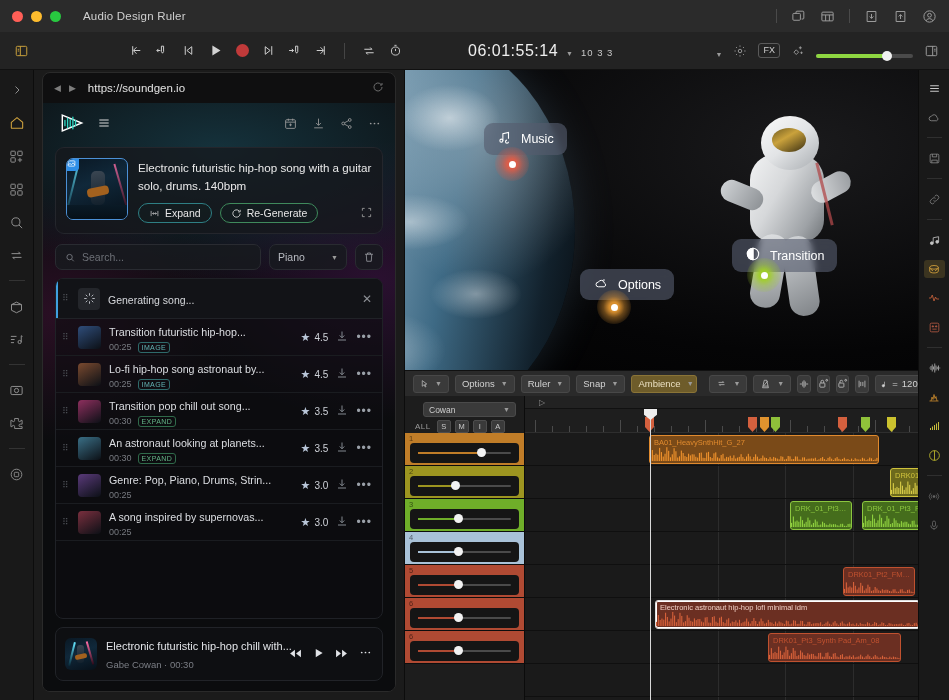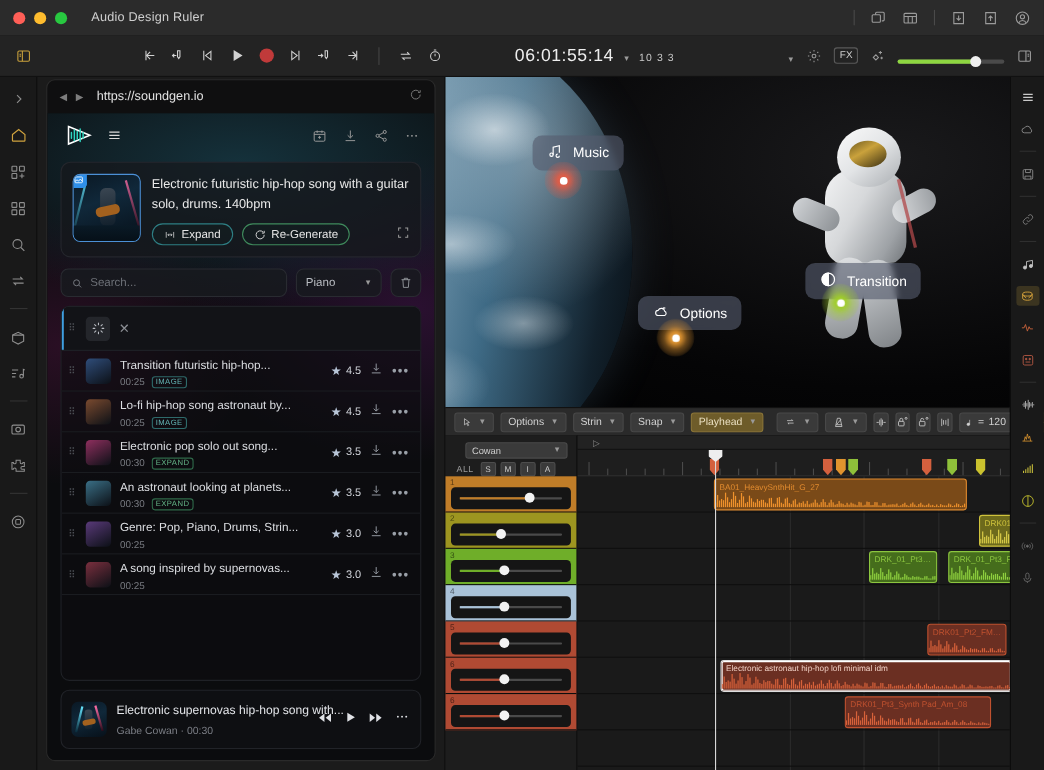--- a/index.html
+++ b/index.html
@@ -687,20 +687,24 @@
           </div>
 
           <div class="tracklist">
             <div class="gen-row">
               <span class="grip">⠿</span>
               <span class="gen-thumb">
                 <svg width="13" height="13" viewBox="0 0 24 24" fill="none" stroke="#b9bcc2" stroke-width="1.8" stroke-linecap="round">
                     <path d="M12 3v3M12 18v3M3 12h3M18 12h3M5.6 5.6l2.1 2.1M16.3 16.3l2.1 2.1M18.4 5.6l-2.1 2.1M7.7 16.3l-2.1 2.1"></path>
                   </svg>
               </span>
+              <span class="gen-main">
+                <span class="gen-label">Generating song...</span>
+                <span class="prog-track"><span class="prog-fill" style="width: 52%;"></span></span>
+              </span>
               <span class="close-x">✕</span>
             </div>
             <div id="tracks-container">
                 <div class="trow">
                   <span class="grip">⠿</span>
                   <span class="trow-thumb" style="background:linear-gradient(150deg,#2f4d7a,#0c1016)"></span>
                   <span class="trow-main"><span class="trow-title">Transition futuristic hip-hop...</span><span class="trow-sub">
                       <span class="trow-dur">00:25</span>
                       <span class="tag">IMAGE</span>
                     </span></span>
@@ -725,21 +729,21 @@
                     <span>4.5</span>
                   </span>
                   <span class="trow-ic"><svg width="12" height="12" viewBox="0 0 24 24" fill="none" stroke="currentColor" stroke-width="1.7">
                       <path d="M12 3v12M7.5 11l4.5 4.5L16.5 11M4 20h16"></path>
                     </svg></span>
                   <span class="trow-dots">•••</span>
                 </div>
                 <div class="trow">
                   <span class="grip">⠿</span>
                   <span class="trow-thumb" style="background:linear-gradient(150deg,#8e2f5e,#0c1016)"></span>
-                  <span class="trow-main"><span class="trow-title">Electronic pop solo out song...</span><span class="trow-sub">
+                  <span class="trow-main"><span class="trow-title">Transition pop chill out song...</span><span class="trow-sub">
                       <span class="trow-dur">00:30</span>
                       <span class="tag expand">EXPAND</span>
                     </span></span>
                   <span class="trow-rate">
                     <span class="star">★</span>
                     <span>3.5</span>
                   </span>
                   <span class="trow-ic"><svg width="12" height="12" viewBox="0 0 24 24" fill="none" stroke="currentColor" stroke-width="1.7">
                       <path d="M12 3v12M7.5 11l4.5 4.5L16.5 11M4 20h16"></path>
                     </svg></span>
@@ -799,21 +803,21 @@
             <span class="player-row">
               <span class="player-thumb" style="background:linear-gradient(160deg,#0a1824,#10283a 45%,#071019)">
                 <span style="display:block;position:relative;width:100%;height:100%">
                   <span style="position:absolute;left:6px;top:4px;width:2px;height:24px;background:linear-gradient(#66e6ff,#0a2a3a);transform:rotate(14deg)"></span>
                   <span style="position:absolute;right:6px;top:3px;width:2px;height:24px;background:linear-gradient(#ff6ea8,#2a0a18);transform:rotate(-16deg)"></span>
                   <span style="position:absolute;left:12px;top:7px;width:7px;height:18px;background:linear-gradient(170deg,#3a4652,#12202c);border-radius:3px"></span>
                   <span style="position:absolute;left:10px;top:16px;width:12px;height:5px;background:#a3611e;border-radius:2px;transform:rotate(-12deg)"></span>
                 </span>
               </span>
               <span class="player-main">
-                <span class="player-title">Electronic supernovas hip-hop song with...</span>
+                <span class="player-title">Electronic futuristic hip-hop chill with...</span>
                 <span class="player-sub">
                   <span>Gabe Cowan</span>
                   <span>·</span>
                   <span>00:30</span>
                 </span>
               </span>
               <span class="player-ctrls">
                 <span><svg width="13" height="11" viewBox="0 0 24 20" fill="currentColor">
                       <path d="M11 3v14L2 10z"></path>
                       <path d="M22 3v14l-9-7z"></path>
@@ -895,29 +899,29 @@
           <svg width="9" height="10" viewBox="0 0 24 24" fill="none" stroke="currentColor" stroke-width="1.7">
               <path d="M6 3l12 9-5 1 3 6-2 1-3-6-5 4z"></path>
             </svg>
           <span class="car">▼</span>
         </span>
         <span class="tool wide">
           <span>Options</span>
           <span class="car">▼</span>
         </span>
         <span class="tool wide">
-          <span>Strin</span>
+          <span>Ruler</span>
           <span class="car">▼</span>
         </span>
         <span class="tool wide">
           <span>Snap</span>
           <span class="car">▼</span>
         </span>
         <span class="tool wide gold">
-          <span>Playhead</span>
+          <span>Ambience</span>
           <span class="car">▼</span>
         </span>
         <span style="width:6px"></span>
         <span class="tool">
           <svg width="11" height="9" viewBox="0 0 24 24" fill="none" stroke="currentColor" stroke-width="1.8">
               <path d="M4 9h14l-3-3M20 15H6l3 3"></path>
             </svg>
           <span class="car">▼</span>
         </span>
         <span class="tool">

